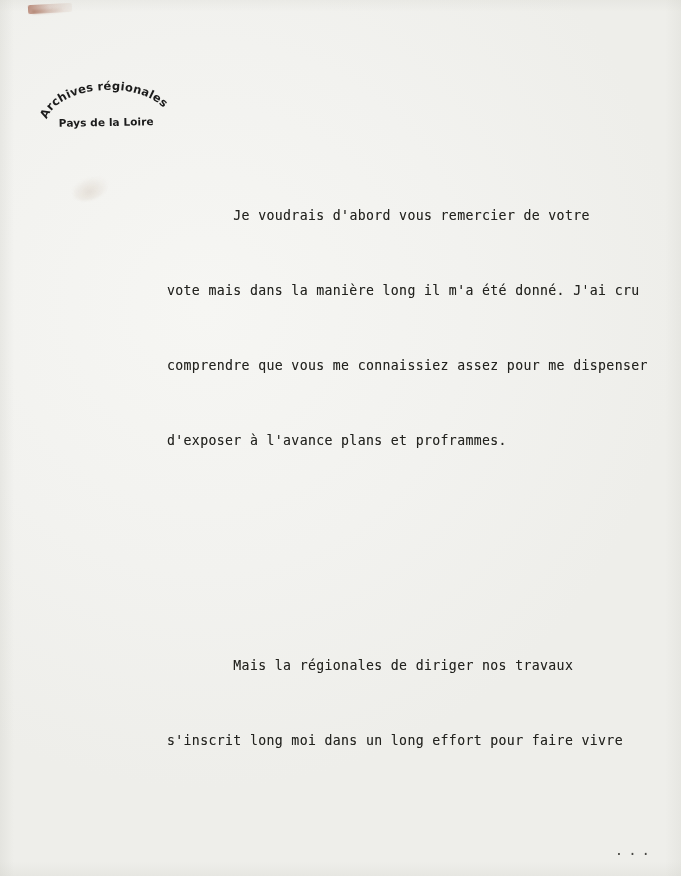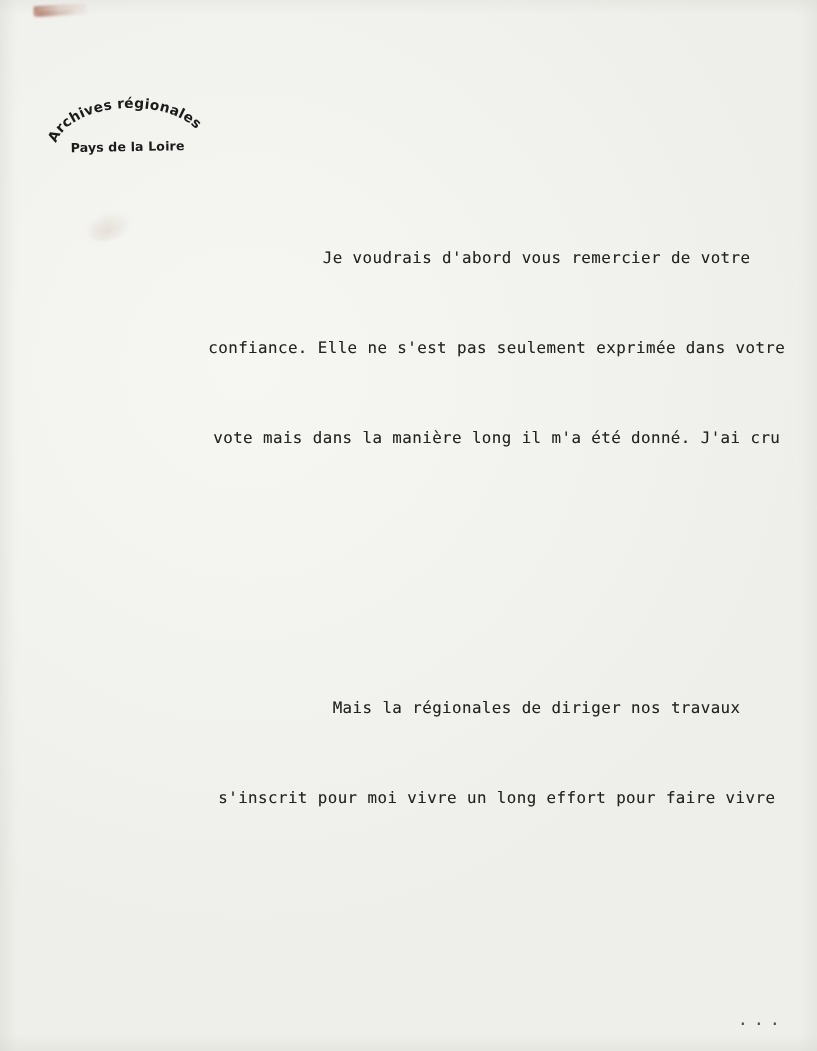--- a/index.html
+++ b/index.html
@@ -90,21 +90,21 @@
     position: absolute;
     left: 167px;
     top: 78px;
     width: 494px;
     font-size: 13.2px;
     line-height: 25px;
     color: #23231f;
     letter-spacing: .35px;
     white-space: pre-wrap;
   }
-  .para { margin: 0; text-align: center; }
+  .para { margin: 0; }
   .para + .para { margin-top: 25px; }
 
   .para .line { display: block; }
 
   
   .body-text { text-shadow: 0 0 .4px rgba(40,40,36,.35); }
 
   
   .continuation {
     position: absolute;
@@ -136,27 +136,28 @@
         <textPath href="#arcPath" startOffset="50%" text-anchor="middle" id="stamp-arc-textpath">Archives régionales</textPath>
       </text>
       <text class="flat-text" x="66" y="44" text-anchor="middle" id="stamp-flat-text">Pays de la Loire</text>
     </svg>
   </div>
 
   <div class="body-text">
 
     <p class="para">
       <span class="line">        Je voudrais d'abord vous remercier de votre</span>
-      <span class="line">confiance. Elle ne s'est pas seulement exprimée dans votre</span>
       <span class="line">vote mais dans la manière long il m'a été donné. J'ai cru</span>
+      <span class="line">comprendre que vous me connaissiez assez pour me dispenser</span>
+      <span class="line">d'exposer à l'avance plans et proframmes.</span>
     </p>
 
     <p class="para">
       <span class="line">        Mais la régionales de diriger nos travaux</span>
-      <span class="line">s'inscrit pour moi vivre un long effort pour faire vivre</span>
+      <span class="line">s'inscrit long moi dans un long effort pour faire vivre</span>
       
       
       
       
       
       
       
       
     </p>
 

